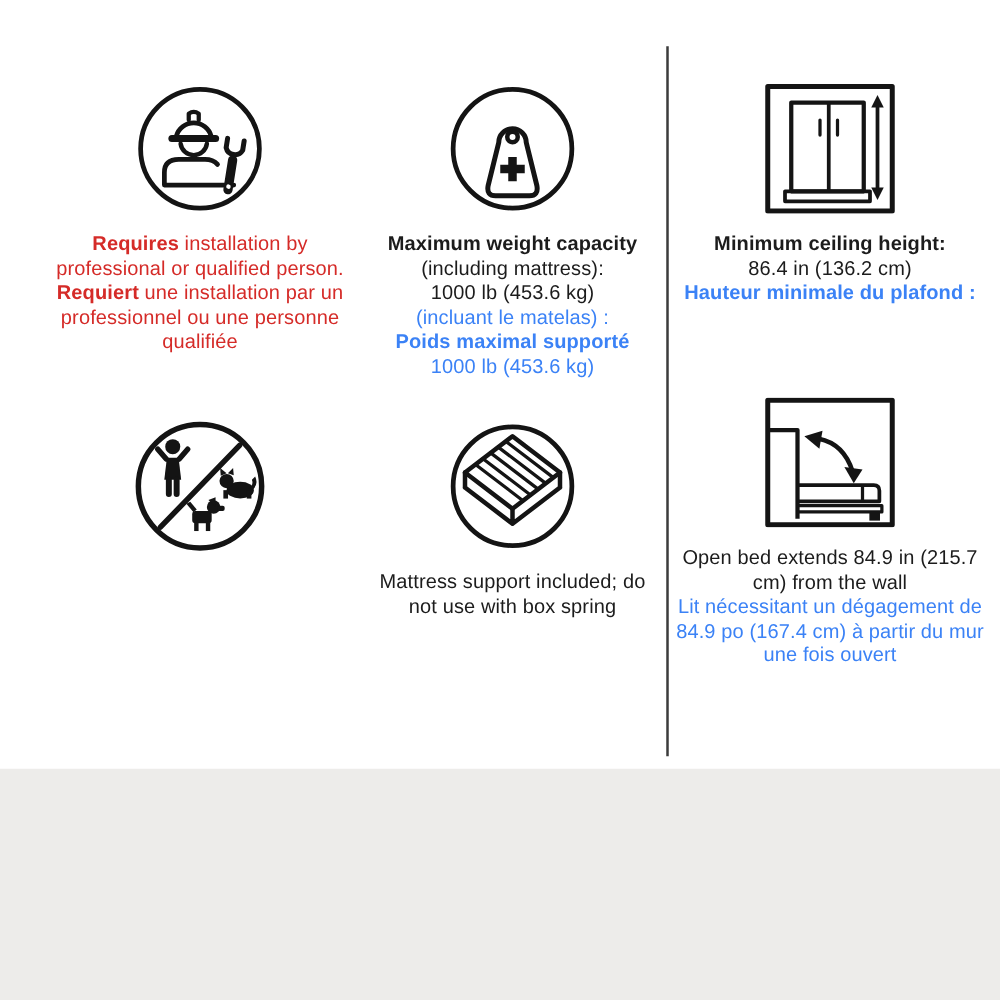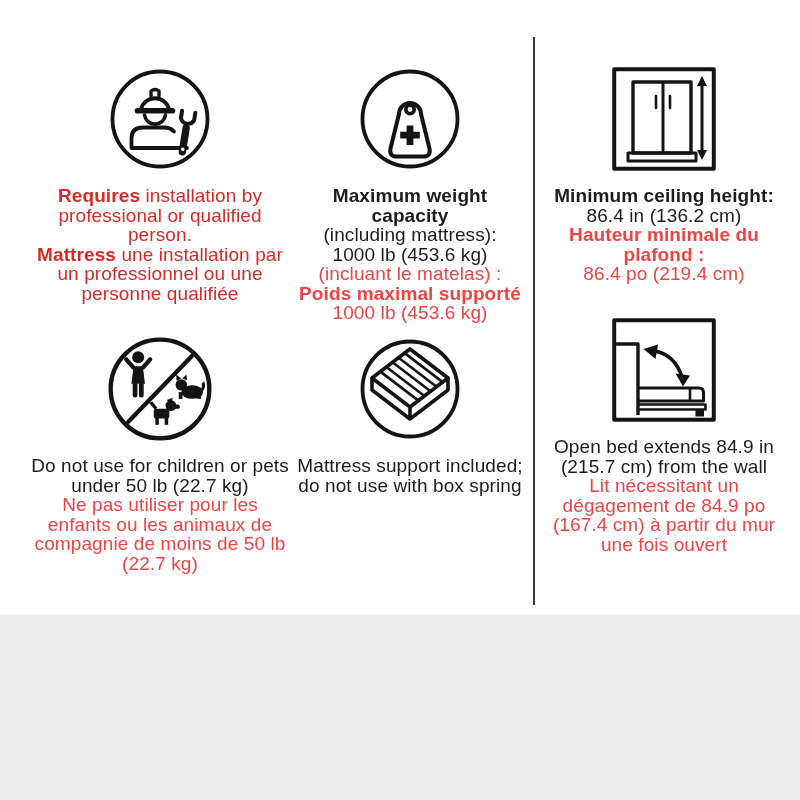--- a/index.html
+++ b/index.html
@@ -8,24 +8,24 @@
     font-family:"Liberation Sans", sans-serif;color:#1c1c1c;overflow:hidden;
   }
   .cell{position:absolute;text-align:center;}
   #c1{left:28px;top:62px;width:264px;}
   #c2{left:292px;top:62px;width:236px;}
   #c3{left:538px;top:62px;width:252px;}
   #c4{left:28px;top:332px;width:264px;}
   #c5{left:292px;top:332px;width:236px;}
   #c6{left:538px;top:313px;width:252px;}
   .icon-wrap{height:114px;display:flex;align-items:center;justify-content:center;margin-bottom:10px;}
-  .txt{font-size:19px;line-height:19.5px;letter-spacing:0.1px;}
+  .txt{font-size:16px;line-height:19.5px;letter-spacing:0.1px;}
   .b{font-weight:bold;}
   .red{color:#d52b28;}
-  .gray{color:#ef4444;}
+  .gray{color:#3b82f6;}
   .divider{position:absolute;left:533px;top:37px;width:2px;height:568px;background:#3c3c3c;}
   .panel{position:absolute;left:0;top:615px;width:800px;height:185px;background:#edecea;}
   svg{display:block;}
 </style>
 </head>
 <body>
 
 <div>
 
   <div class="cell" id="c1">
@@ -39,21 +39,21 @@
         <path d="M79,81 H23.5 V71 Q23.5,60.5 35,60.5 H56 Q62.5,60.5 66,64.5" stroke-width="3.8"></path>
         <g transform="rotate(9 77.5 65)">
           <path d="M70.8,44.5 V52 A7.2,7.2 0 0 0 84.2,52 V44.5" stroke-width="4"></path>
           <line x1="77.5" y1="61" x2="77.5" y2="85" stroke-width="7.4"></line>
           <circle cx="77.5" cy="82.5" r="1.8" fill="#ffffff" stroke="none"></circle>
         </g>
       </svg>
     </div>
     <div class="txt red">
       <div><span class="b">Requires</span><span> installation by professional or qualified person.</span></div>
-      <div><span class="b">Mattress</span><span> une installation par un professionnel ou une personne qualifiée</span></div>
+      <div><span class="b">Requiert</span><span> une installation par un professionnel ou une personne qualifiée</span></div>
     </div>
   </div>
 
   <div class="cell" id="c2">
     <div class="icon-wrap">
       <svg width="104" height="104" viewBox="0 0 104 104" fill="none" stroke="#141414" stroke-linecap="round" stroke-linejoin="round">
         <circle cx="52" cy="52" r="47.5" stroke-width="3.8"></circle>
         <path d="M41,47 A11,11 0 1 1 63,47 L71.5,81.5 Q73,89.5 65.5,89.5 H38.5 Q31,89.5 32.5,81.5 Z" stroke-width="4"></path>
         <circle cx="52" cy="42.5" r="4.2" stroke-width="3.6"></circle>
         <path d="M52,58.5 V78 M42.2,68.2 H61.8" stroke-width="6.8" stroke-linecap="butt"></path>
@@ -79,21 +79,20 @@
         <rect x="16" y="86" width="68" height="8" stroke-width="3"></rect>
         <line x1="90" y1="17" x2="90" y2="85" stroke-width="3"></line>
         <path d="M90,9 L85,19 H95 Z" fill="#141414" stroke="none"></path>
         <path d="M90,93 L85,83 H95 Z" fill="#141414" stroke="none"></path>
       </svg>
     </div>
     <div class="txt">
       <div class="b">Minimum ceiling height:</div>
       <div>86.4 in (136.2 cm)</div>
       <div class="gray b">Hauteur minimale du plafond :</div>
-      <div class="gray">86.4 po (219.4 cm)</div>
     </div>
   </div>
 
   <div class="cell" id="c4">
     <div class="icon-wrap">
       <svg width="108" height="108" viewBox="0 0 104 104" fill="none" stroke="#141414" stroke-linecap="round" stroke-linejoin="round">
         <circle cx="52" cy="52" r="47.5" stroke-width="4.2"></circle>
         <line x1="82.5" y1="20.5" x2="21.5" y2="83.5" stroke-width="4.2"></line>
         <g fill="#141414" stroke="none">
           <circle cx="31" cy="21.5" r="5.8"></circle>
@@ -113,24 +112,20 @@
         <g fill="#141414" stroke="none">
           <rect x="46" y="71" width="15" height="9.5" rx="2.5"></rect>
           <circle cx="62.5" cy="68" r="5.2"></circle>
           <rect x="65.5" y="67" width="5.5" height="4" rx="1.5"></rect>
           <path d="M58.5,62.5 L64,60.5 V68 Z"></path>
           <rect x="47.5" y="79" width="3.4" height="7.5"></rect>
           <rect x="56.5" y="79" width="3.4" height="7.5"></rect>
           <path d="M47,72 L41.5,65.5 L44.5,64 L49.5,70 Z"></path>
         </g>
       </svg>
-    </div>
-    <div class="txt">
-      <div>Do not use for children or pets under 50 lb (22.7 kg)</div>
-      <div class="gray">Ne pas utiliser pour les enfants ou les animaux de compagnie de moins de 50 lb (22.7 kg)</div>
     </div>
   </div>
 
   <div class="cell" id="c5">
     <div class="icon-wrap">
       <svg width="104" height="104" viewBox="0 0 104 104" fill="none" stroke="#141414" stroke-linecap="round" stroke-linejoin="round">
         <circle cx="52" cy="52" r="47.5" stroke-width="3.8"></circle>
         <path d="M52,12 L90,41 L52,70 L14,41 Z" stroke-width="3.6"></path>
         <path d="M46.7,16.1 L84.7,45.1 M40.6,20.7 L78.6,49.7 M34.5,25.3 L72.5,54.3 M28.4,30 L66.4,59 M22.4,34.6 L60.4,63.6" stroke-width="2.6"></path>
         <path d="M14,41 V53 M52,70 V82 M90,41 V53 M14,53 L52,82 L90,53" stroke-width="3.6"></path>

